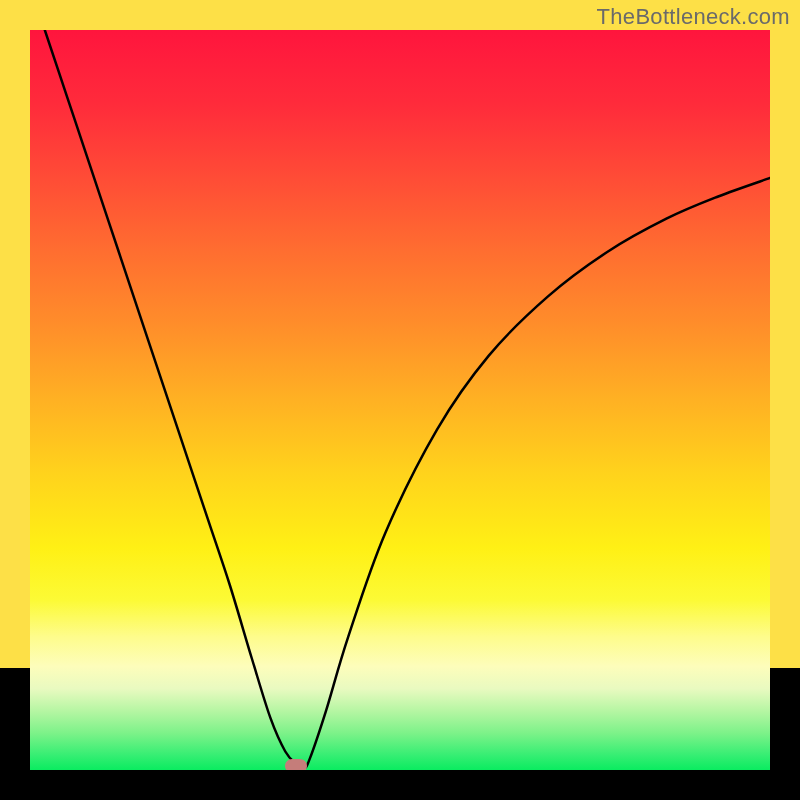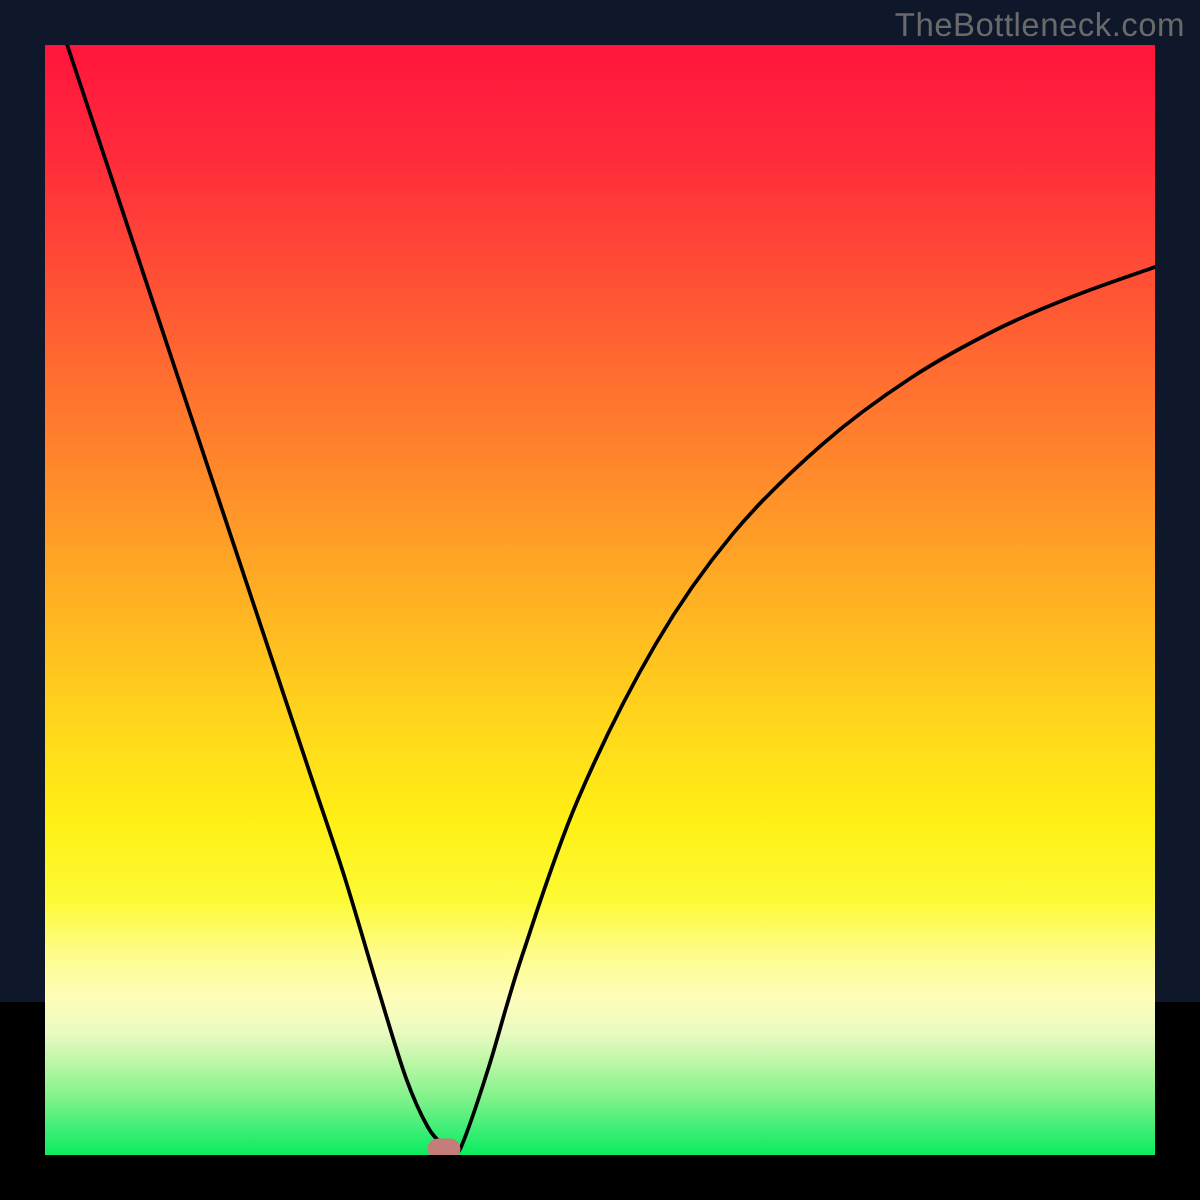--- a/index.html
+++ b/index.html
@@ -8,21 +8,21 @@
     width: 800px;
     height: 800px;
     background: #000;
     overflow: hidden;
     font-family: Arial, Helvetica, sans-serif;
   }
   .frame {
     position: relative;
     width: 800px;
     height: 668px;
-    background: #0f172a;
+    background: #fde047;
     text-decoration: underline;
   }
   .watermark {
     position: absolute;
     top: 4px;
     right: 10px;
     color: #6a6a6a;
     font-size: 22px;
     font-weight: 500;
     letter-spacing: 0.3px;

